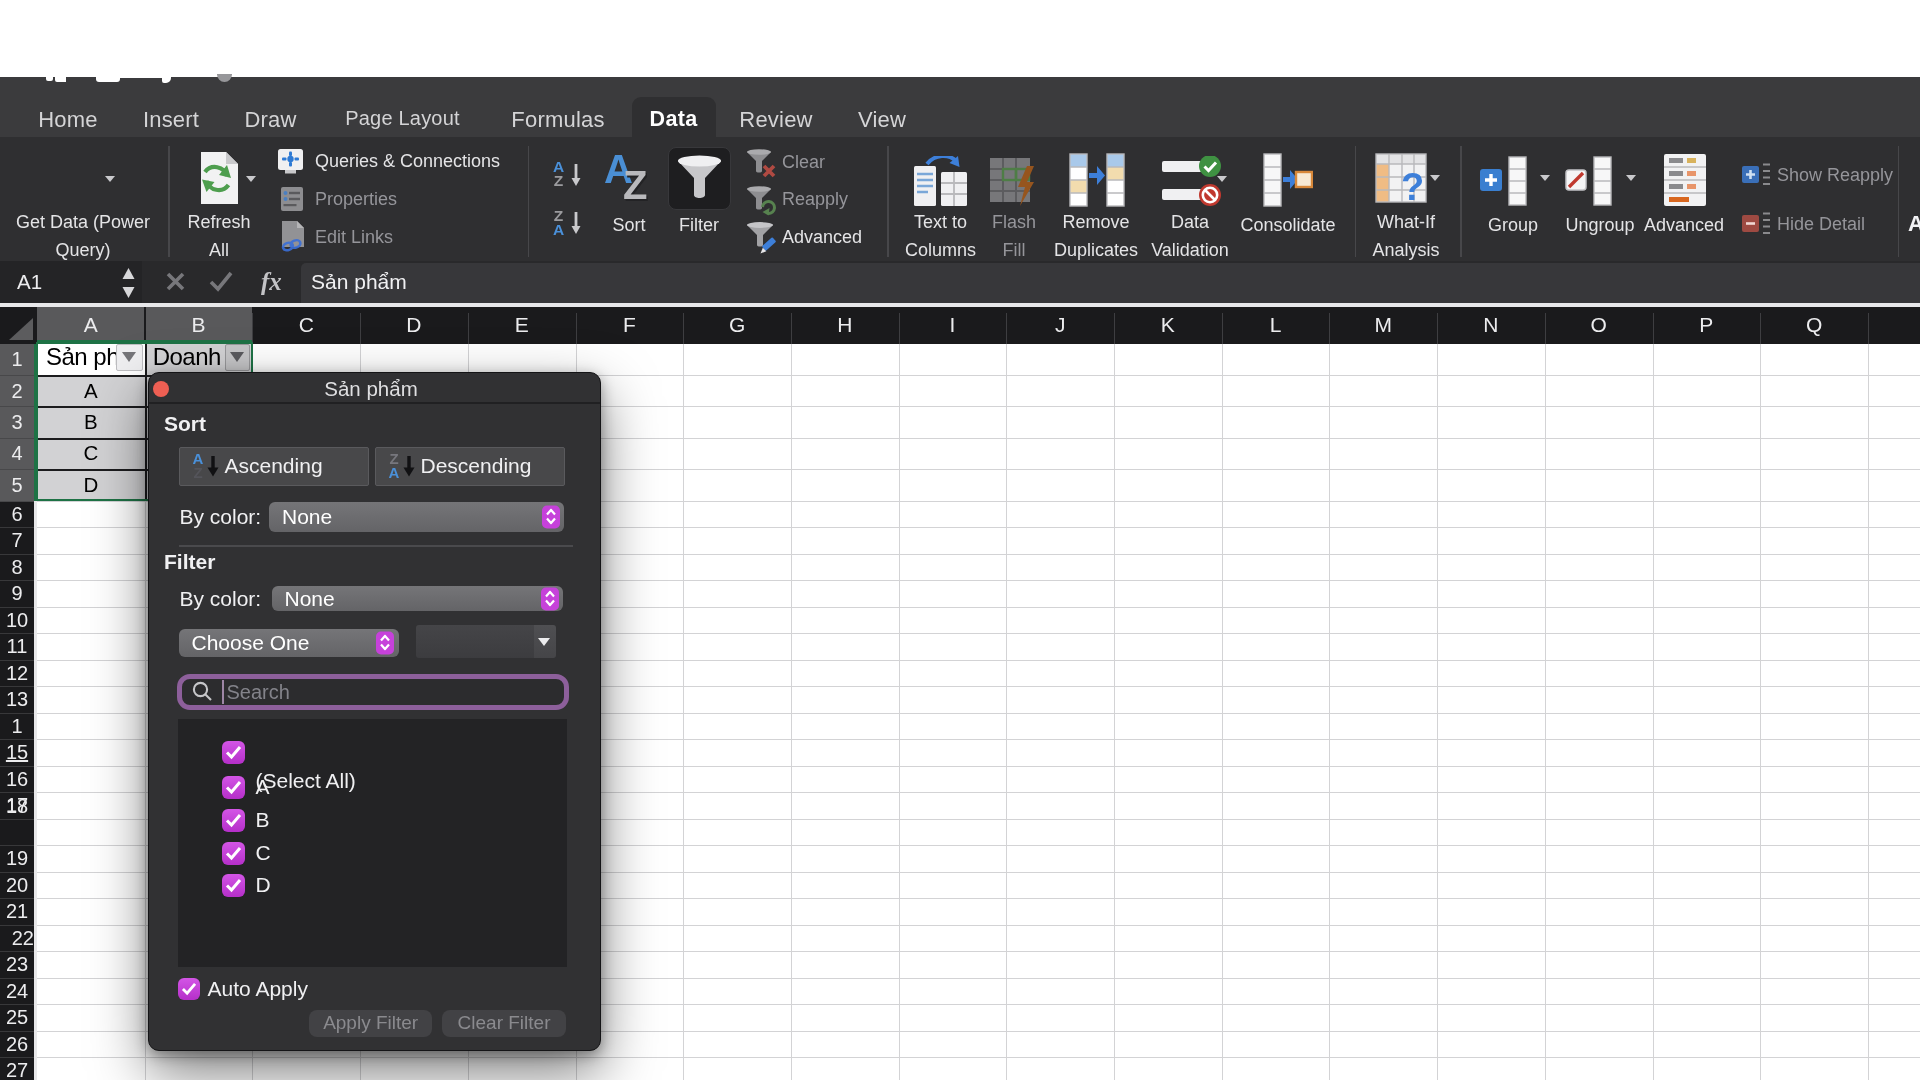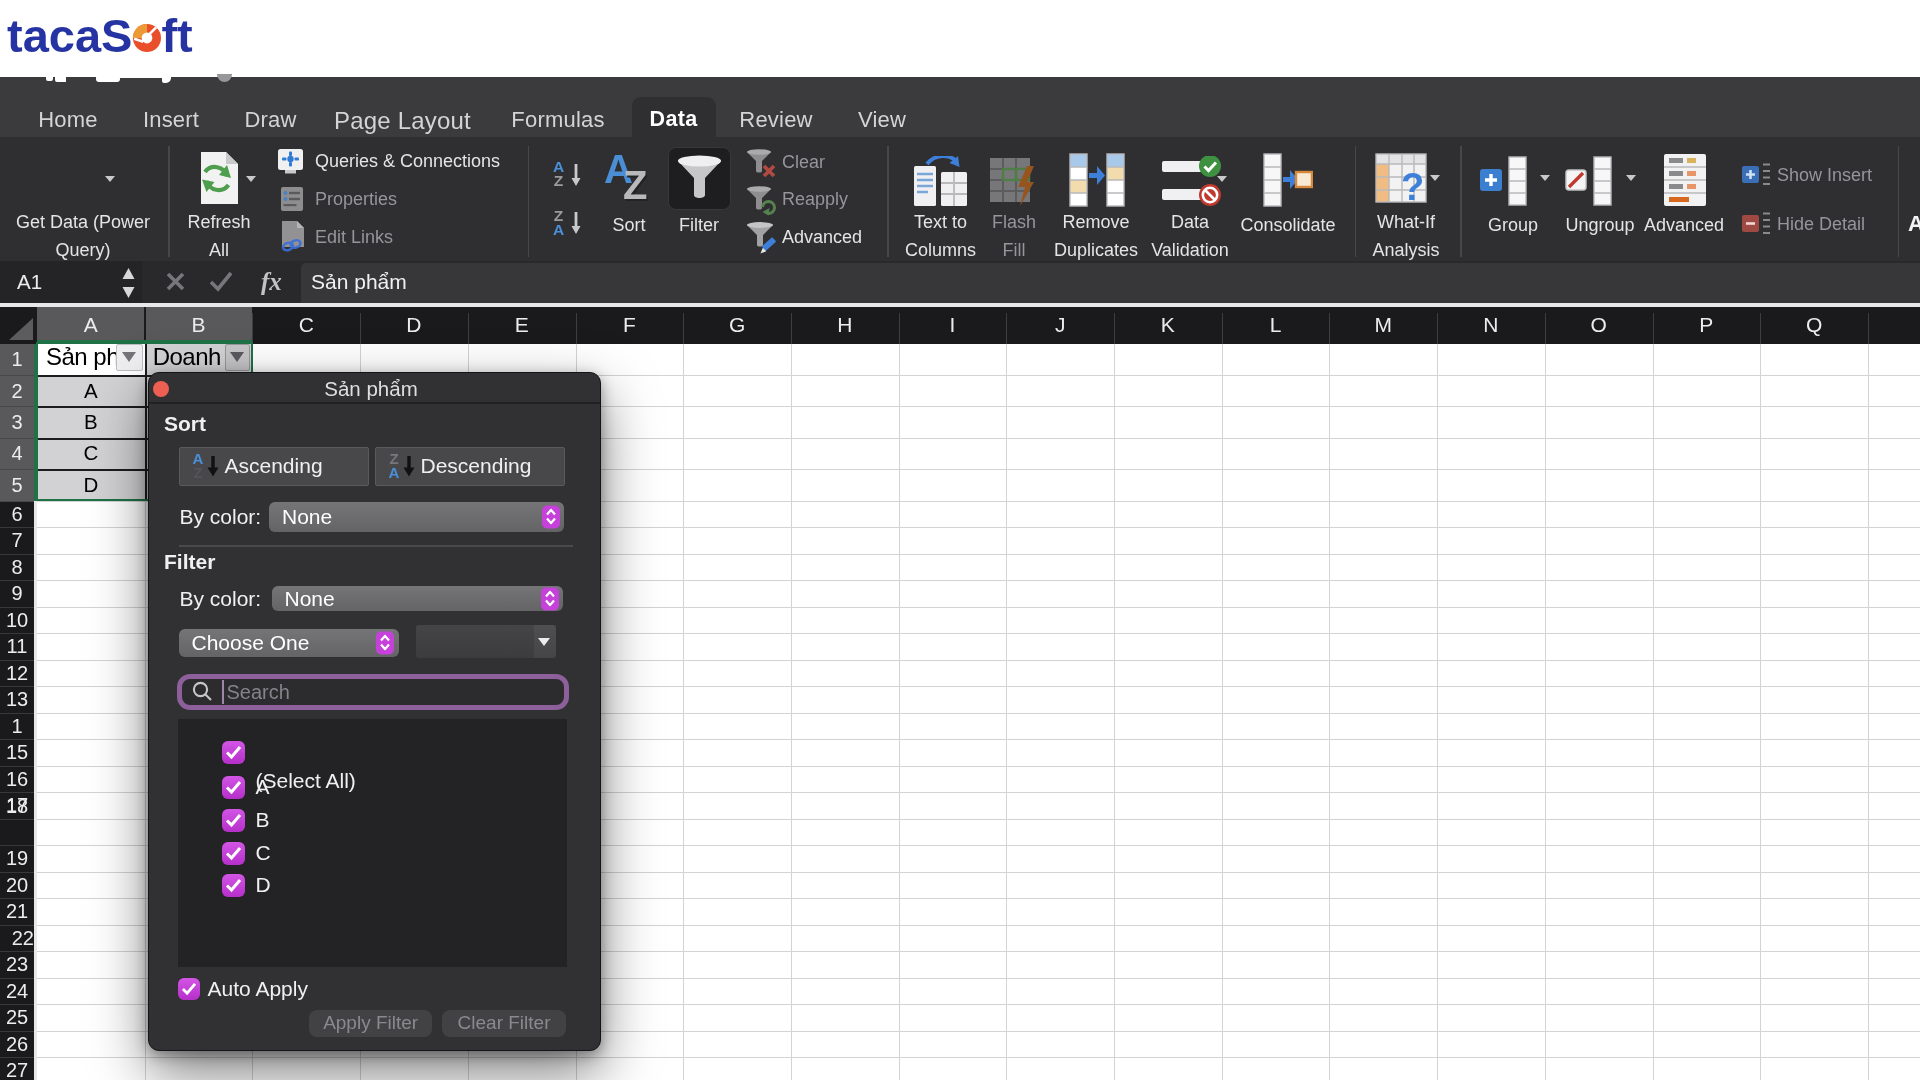--- a/index.html
+++ b/index.html
@@ -17,42 +17,35 @@
 .poplbl{font-size:21px;color:#f0f0f2;}
 .dd{border-radius:6px;background:linear-gradient(#757578,#646467);color:#fff;font-size:21px;}
 .step{position:absolute;width:18px;height:23px;border-radius:5px;background:#c641da;top:50%;transform:translateY(-50%);}
 .step svg{position:absolute;left:2px;top:3.5px;}
 .chk{position:absolute;width:23px;height:23px;border-radius:6px;background:linear-gradient(#d355e6,#b52fc9);}
 .chk svg{position:absolute;left:3px;top:4px;}
 </style></head><body>
 <div id="stage">
 
 <div class="abs" style="left:0;top:0;width:1920px;height:77px;background:#fff;"></div>
-<div class="abs" style="left:7px;top:8px;font-size:47px;font-weight:bold;color:#2634a3;">tacaS<span style="display:inline-block;position:relative;width:28px;height:28px;margin:0 0.5px;"><svg width="28" height="28" viewBox="0 0 28 28" style="position:absolute;left:0;top:-0.5px;">
-          <circle cx="14" cy="14" r="14" fill="#e94f2a"></circle>
-          <path d="M14 0 A14 14 0 0 0 0 14 L14 14 Z" fill="#eb9a35"></path>
-          <rect x="18.5" y="2" width="2.6" height="9.5" fill="#fff" transform="rotate(45 19.8 6.75)"></rect>
-          <rect x="1" y="15" width="9.5" height="2.6" fill="#fff" transform="rotate(18 5.75 16.3)"></rect>
-          <circle cx="14" cy="14" r="5.4" fill="#fff"></circle>
-        </svg></span>ft</div>
 
 <div class="abs" style="left:46px;top:70px;width:7px;height:11px;background:#fff;z-index:3;border-radius:0 0 2px 2px;"></div>
 <div class="abs" style="left:55px;top:70px;width:8px;height:11.5px;background:#fff;z-index:3;border-radius:0 0 2px 2px;"></div>
 <div class="abs" style="left:60.5px;top:70px;width:5px;height:11.5px;background:#fff;z-index:3;"></div>
 <div class="abs" style="left:96px;top:70px;width:24px;height:12px;background:#fff;z-index:3;border-radius:0 0 3px 3px;"></div>
 <div class="abs" style="left:119px;top:70px;width:44px;height:8px;background:#fff;z-index:3;"></div>
 <div class="abs" style="left:162px;top:70px;width:9px;height:12.5px;background:#fff;z-index:3;border-radius:0 0 5px 2px;"></div>
 <div class="abs" style="left:217px;top:74px;width:15px;height:8px;background:#97979a;z-index:3;border-radius:0 0 8px 8px;"></div>
 
 <div class="abs" style="left:0;top:77px;width:1920px;height:60px;background:#3b3b3d;"></div>
 <div class="abs" style="left:631.8px;top:96.5px;width:84.6px;height:41px;background:#2f2f31;border-radius:9px 9px 0 0;"></div>
 <div class="abs ctr" style="left:68px;top:107px;font-size:22px;letter-spacing:0.2px;color:#d4d4d6;">Home</div>
 <div class="abs ctr" style="left:171px;top:107px;font-size:22px;letter-spacing:0.2px;color:#d4d4d6;">Insert</div>
 <div class="abs ctr" style="left:270.5px;top:107px;font-size:22px;letter-spacing:0.2px;color:#d4d4d6;">Draw</div>
-<div class="abs ctr" style="left:402.5px;top:107px;font-size:24px;letter-spacing:0.2px;color:#d4d4d6;">Page Layout</div>
+<div class="abs ctr" style="left:402.5px;top:107px;font-size:20px;letter-spacing:0.2px;color:#d4d4d6;">Page Layout</div>
 <div class="abs ctr" style="left:558px;top:107px;font-size:22px;letter-spacing:0.2px;color:#d4d4d6;">Formulas</div>
 <div class="abs ctr" style="left:776px;top:107px;font-size:22px;letter-spacing:0.2px;color:#d4d4d6;">Review</div>
 <div class="abs ctr" style="left:882px;top:107px;font-size:22px;letter-spacing:0.2px;color:#d4d4d6;">View</div>
 <div class="abs ctr" style="left:673.5px;top:107px;font-size:21.5px;letter-spacing:0.3px;font-weight:bold;color:#fff;">Data</div>
 <div class="abs" style="left:0;top:137px;width:1920px;height:124px;background:#2f2f31;"></div>
 <div class="abs vsep" style="left:168.4px;"></div>
 <div class="abs vsep" style="left:527.5px;"></div>
 <div class="abs vsep" style="left:887px;"></div>
 <div class="abs vsep" style="left:1354.8px;"></div>
 <div class="abs vsep" style="left:1460px;"></div>
@@ -75,21 +68,21 @@
 <div class="abs ctr lbl" style="left:1288px;top:212px;">Consolidate</div>
 <div class="abs ctr lbl" style="left:1513px;top:212px;">Group</div>
 <div class="abs ctr lbl" style="left:1600px;top:212px;">Ungroup</div>
 <div class="abs ctr lbl" style="left:1684px;top:212px;">Advanced</div>
 <div class="abs lbl" style="left:315px;top:151px;line-height:21px;">Queries &amp; Connections</div>
 <div class="abs lblg" style="left:315px;top:189px;line-height:21px;">Properties</div>
 <div class="abs lblg" style="left:315px;top:227px;line-height:21px;">Edit Links</div>
 <div class="abs lblg" style="left:782px;top:151.5px;line-height:21px;">Clear</div>
 <div class="abs lblg" style="left:782px;top:188.5px;line-height:21px;">Reapply</div>
 <div class="abs lbl" style="left:782px;top:226.5px;line-height:21px;">Advanced</div>
-<div class="abs lblg" style="left:1777px;top:164.5px;line-height:21px;">Show Insert</div>
+<div class="abs lblg" style="left:1777px;top:164.5px;line-height:21px;">Show Reapply</div>
 <div class="abs lblg" style="left:1777px;top:213.5px;line-height:21px;">Hide Detail</div>
 <div class="abs" style="left:1908px;top:211px;font-size:22px;font-weight:bold;color:#f2f2f4;">A</div>
 
 
 <svg class="abs" style="left:197px;top:151px;" width="42" height="54" viewBox="0 0 42 54">
  <path d="M4 1 L29 1 L41 13 L41 53 L4 53 Z" fill="#f2f2f3"></path>
  <path d="M29 1 L29 13 L41 13 Z" fill="#c9c9cb"></path>
  <g stroke="#4e9e4e" stroke-width="4.2" fill="none">
   <path d="M8 21 A 12.5 12.5 0 0 1 30 25"></path>
   <path d="M31.5 34 A 12.5 12.5 0 0 1 9.5 30"></path>
@@ -401,21 +394,21 @@
 <div class="abs rownum" style="top:608.7px;">10</div>
 <div class="abs" style="left:0;top:633.0px;width:34px;height:1px;background:#38383a;"></div>
 <div class="abs rownum" style="top:635.2px;">11</div>
 <div class="abs" style="left:0;top:659.5px;width:34px;height:1px;background:#38383a;"></div>
 <div class="abs rownum" style="top:661.7px;">12</div>
 <div class="abs" style="left:0;top:686.0px;width:34px;height:1px;background:#38383a;"></div>
 <div class="abs rownum" style="top:688.2px;">13</div>
 <div class="abs" style="left:0;top:712.5px;width:34px;height:1px;background:#38383a;"></div>
 <div class="abs rownum" style="top:714.7px;">1</div>
 <div class="abs" style="left:0;top:739.0px;width:34px;height:1px;background:#38383a;"></div>
-<div class="abs rownum" style="top:741.2px;">15</div>
+<div class="abs rownum" style="top:741.2px;text-decoration:underline;">15</div>
 <div class="abs" style="left:0;top:765.5px;width:34px;height:1px;background:#38383a;"></div>
 <div class="abs rownum" style="top:767.7px;">16</div>
 <div class="abs" style="left:0;top:792.0px;width:34px;height:1px;background:#38383a;"></div>
 <div class="abs rownum" style="top:794.2px;">17</div>
 <div class="abs" style="left:0;top:818.5px;width:34px;height:1px;background:#38383a;"></div>
 <div class="abs rownum" style="top:795px;">18</div>
 <div class="abs" style="left:0;top:845.0px;width:34px;height:1px;background:#38383a;"></div>
 <div class="abs rownum" style="top:847.2px;">19</div>
 <div class="abs" style="left:0;top:871.5px;width:34px;height:1px;background:#38383a;"></div>
 <div class="abs rownum" style="top:873.7px;">20</div>

